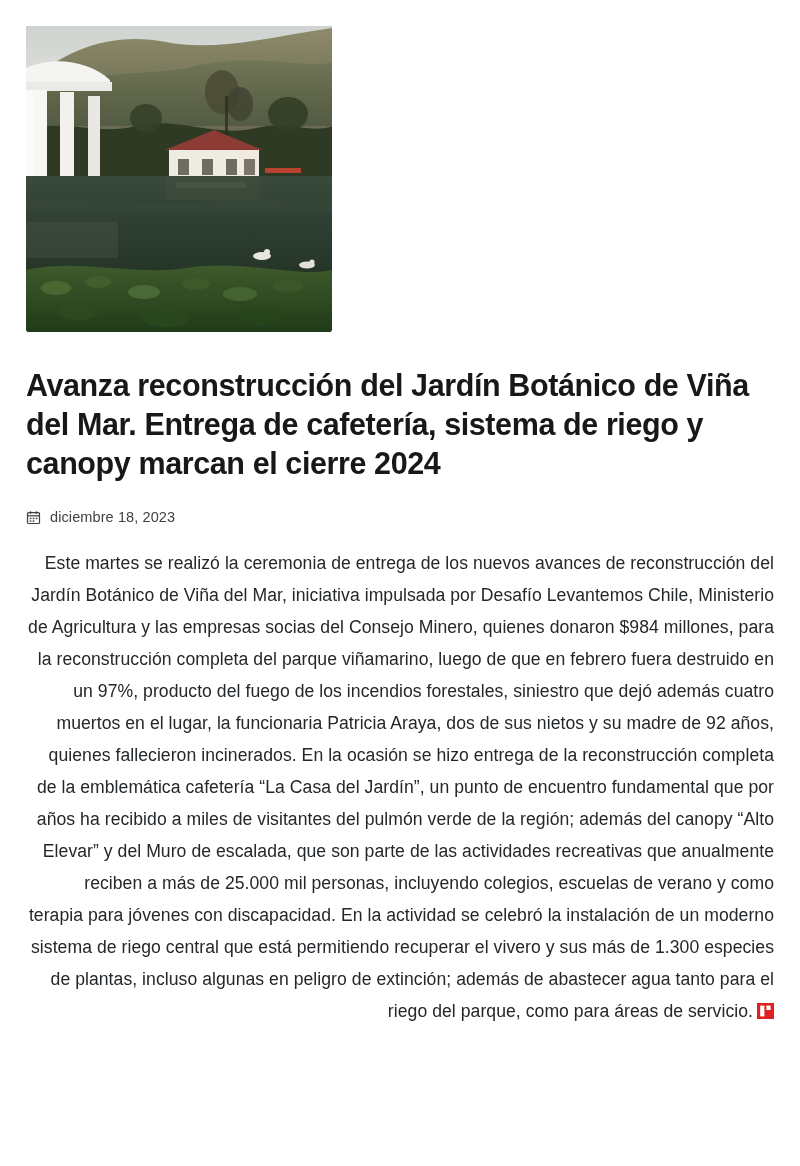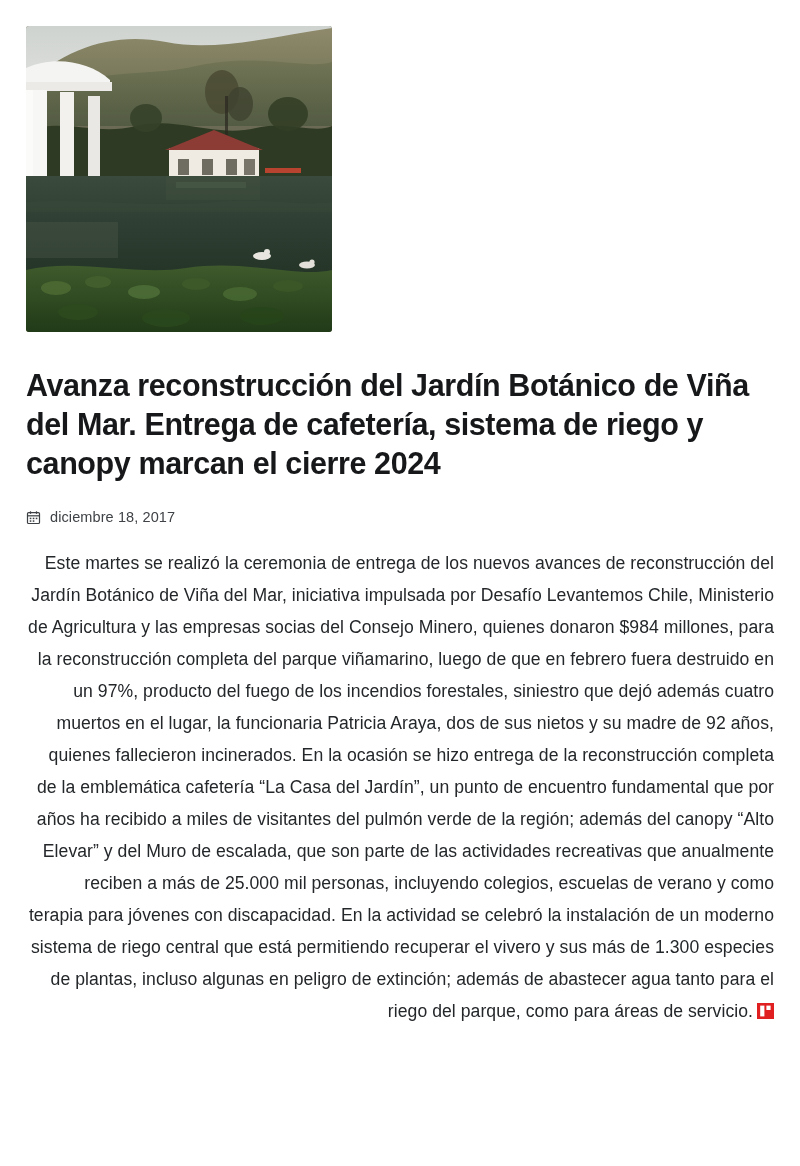--- a/index.html
+++ b/index.html
@@ -179,21 +179,21 @@
         <line x1="1.6" y1="6.2" x2="14.4" y2="6.2"></line>
         <line x1="4.8" y1="1.4" x2="4.8" y2="4.1"></line>
         <line x1="11.2" y1="1.4" x2="11.2" y2="4.1"></line>
         <rect x="4.0" y="8.2" width="1.7" height="1.6" fill="currentColor" stroke="none"></rect>
         <rect x="7.2" y="8.2" width="1.7" height="1.6" fill="currentColor" stroke="none"></rect>
         <rect x="10.4" y="8.2" width="1.7" height="1.6" fill="currentColor" stroke="none"></rect>
         <rect x="4.0" y="11.0" width="1.7" height="1.6" fill="currentColor" stroke="none"></rect>
         <rect x="7.2" y="11.0" width="1.7" height="1.6" fill="currentColor" stroke="none"></rect>
       </svg>
     </span>
-    <span class="meta-date">diciembre 18, 2017</span>
+    <span class="meta-date">diciembre 18, 2023</span>
   </div>
 
   <div class="post-body">
     <p><span>Este martes se realizó la ceremonia de entrega de los nuevos avances de reconstrucción del Jardín Botánico de Viña del Mar, iniciativa impulsada por Desafío Levantemos Chile, Ministerio de Agricultura y las empresas socias del Consejo Minero, quienes donaron $984 millones, para la reconstrucción completa del parque viñamarino, luego de que en febrero fuera destruido en un 97%, producto del fuego de los incendios forestales, siniestro que dejó además cuatro muertos en el lugar, la funcionaria Patricia Araya, dos de sus nietos y su madre de 92 años, quienes fallecieron incinerados. En la ocasión se hizo entrega de la reconstrucción completa de la emblemática cafetería “La Casa del Jardín”, un punto de encuentro fundamental que por años ha recibido a miles de visitantes del pulmón verde de la región; además del canopy “Alto Elevar” y del Muro de escalada, que son parte de las actividades recreativas que anualmente reciben a más de 25.000 mil personas, incluyendo colegios, escuelas de verano y como terapia para jóvenes con discapacidad. En la actividad se celebró la instalación de un moderno sistema de riego central que está permitiendo recuperar el vivero y sus más de 1.300 especies de plantas, incluso algunas en peligro de extinción; además de abastecer agua tanto para el riego del parque, como para áreas de servicio.</span><span class="end-mark"><svg width="17" height="16" viewBox="0 0 17 16">
             <rect x="0" y="0" width="17" height="16" fill="#e02020"></rect>
             <rect x="3.2" y="2.6" width="4.2" height="10.8" fill="#ffffff"></rect>
             <rect x="9.4" y="2.6" width="4.2" height="4.4" fill="#ffffff"></rect>
           </svg></span></p>
   </div>
 

